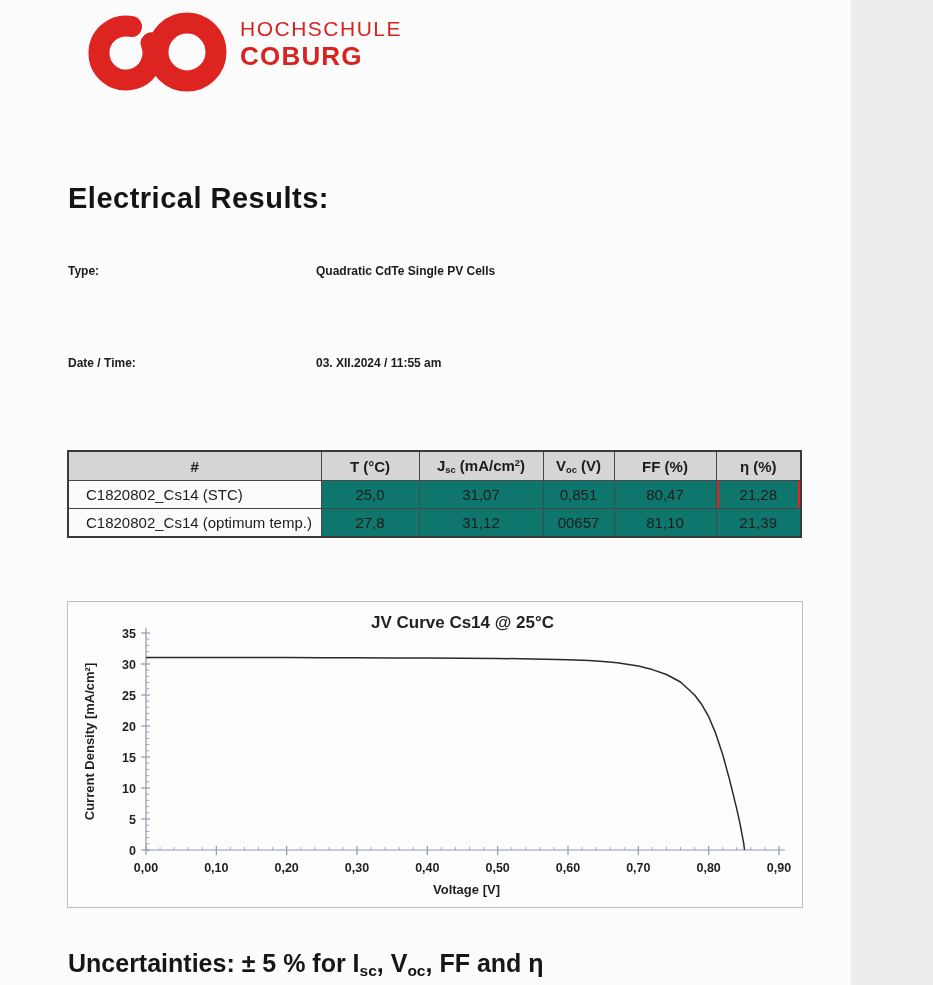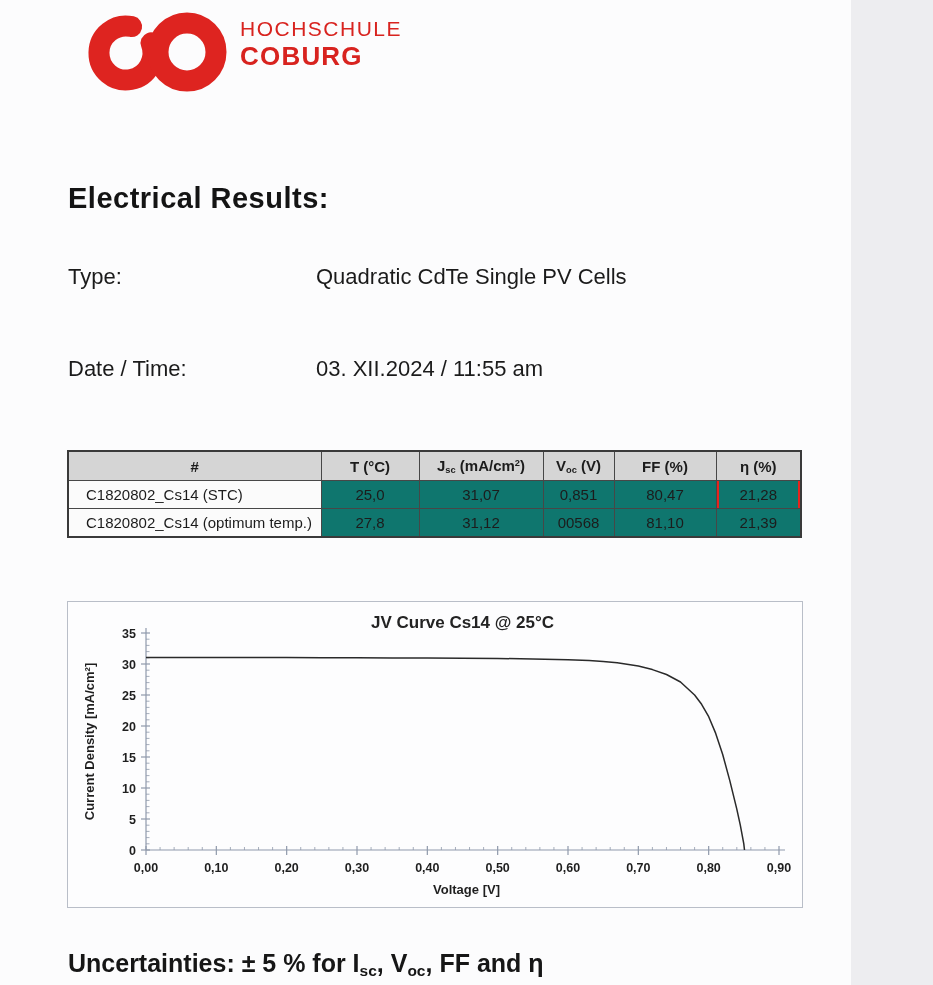--- a/index.html
+++ b/index.html
@@ -10,21 +10,21 @@
   }
   .scan-strip{position:absolute;top:0;height:100%;left:851px;width:82px;background:#ededf0;}
   
   .logo-mark{position:absolute;left:86px;top:6px;}
   .logo-word{position:absolute;left:232px;top:18px;line-height:1.05;margin-left:8px;}
   .logo-word .l1{font-size:21px;font-weight:500;letter-spacing:1.5px;}
   .logo-word .l2{font-size:26px;font-weight:800;letter-spacing:1.2px;margin-top:3px;}
   
   .heading{position:absolute;left:68px;top:182px;font-size:29px;font-weight:700;letter-spacing:.5px;color:#141414;}
   
-  .meta-row{position:absolute;left:68px;width:720px;font-size:22px;font-weight:400;}
+  .meta-row{position:absolute;left:68px;width:720px;font-size:12px;font-weight:700;}
   .meta-row .lbl{display:inline-block;width:248px;}
   .mr0{top:264px}.mr1{top:310px}.mr2{top:356px}
   
   table.results{
     position:absolute;left:67px;top:450px;border-collapse:collapse;table-layout:fixed;
     font-size:15px;color:#1c1c1c;
   }
   table.results th,table.results td{border:1px solid #474747;overflow:hidden;white-space:nowrap;}
   table.results{border:2px solid #3a3a3a;}
   table.results th{height:26px;background:#d5d5d5;font-weight:700;text-align:center;}
@@ -93,21 +93,21 @@
       <td>25,0</td>
       <td>31,07</td>
       <td>0,851</td>
       <td>80,47</td>
       <td class="etacell"><span>21,28</span><span class="hl-box"></span></td>
     </tr>
     <tr>
       <td class="namecell">C1820802_Cs14 (optimum temp.)</td>
       <td>27,8</td>
       <td>31,12</td>
-      <td>00568</td>
+      <td>00657</td>
       <td>81,10</td>
       <td>21,39</td>
     </tr>
   </tbody>
     </table>
 
   <div class="chart-frame">
     <svg id="jv-chart" viewBox="0 0 734 305">
         <line x1="78" y1="248" x2="717" y2="248" stroke="#8f99ab" stroke-width="1.2"></line>
         <line x1="78" y1="248" x2="78" y2="26" stroke="#8f99ab" stroke-width="1.2"></line>

